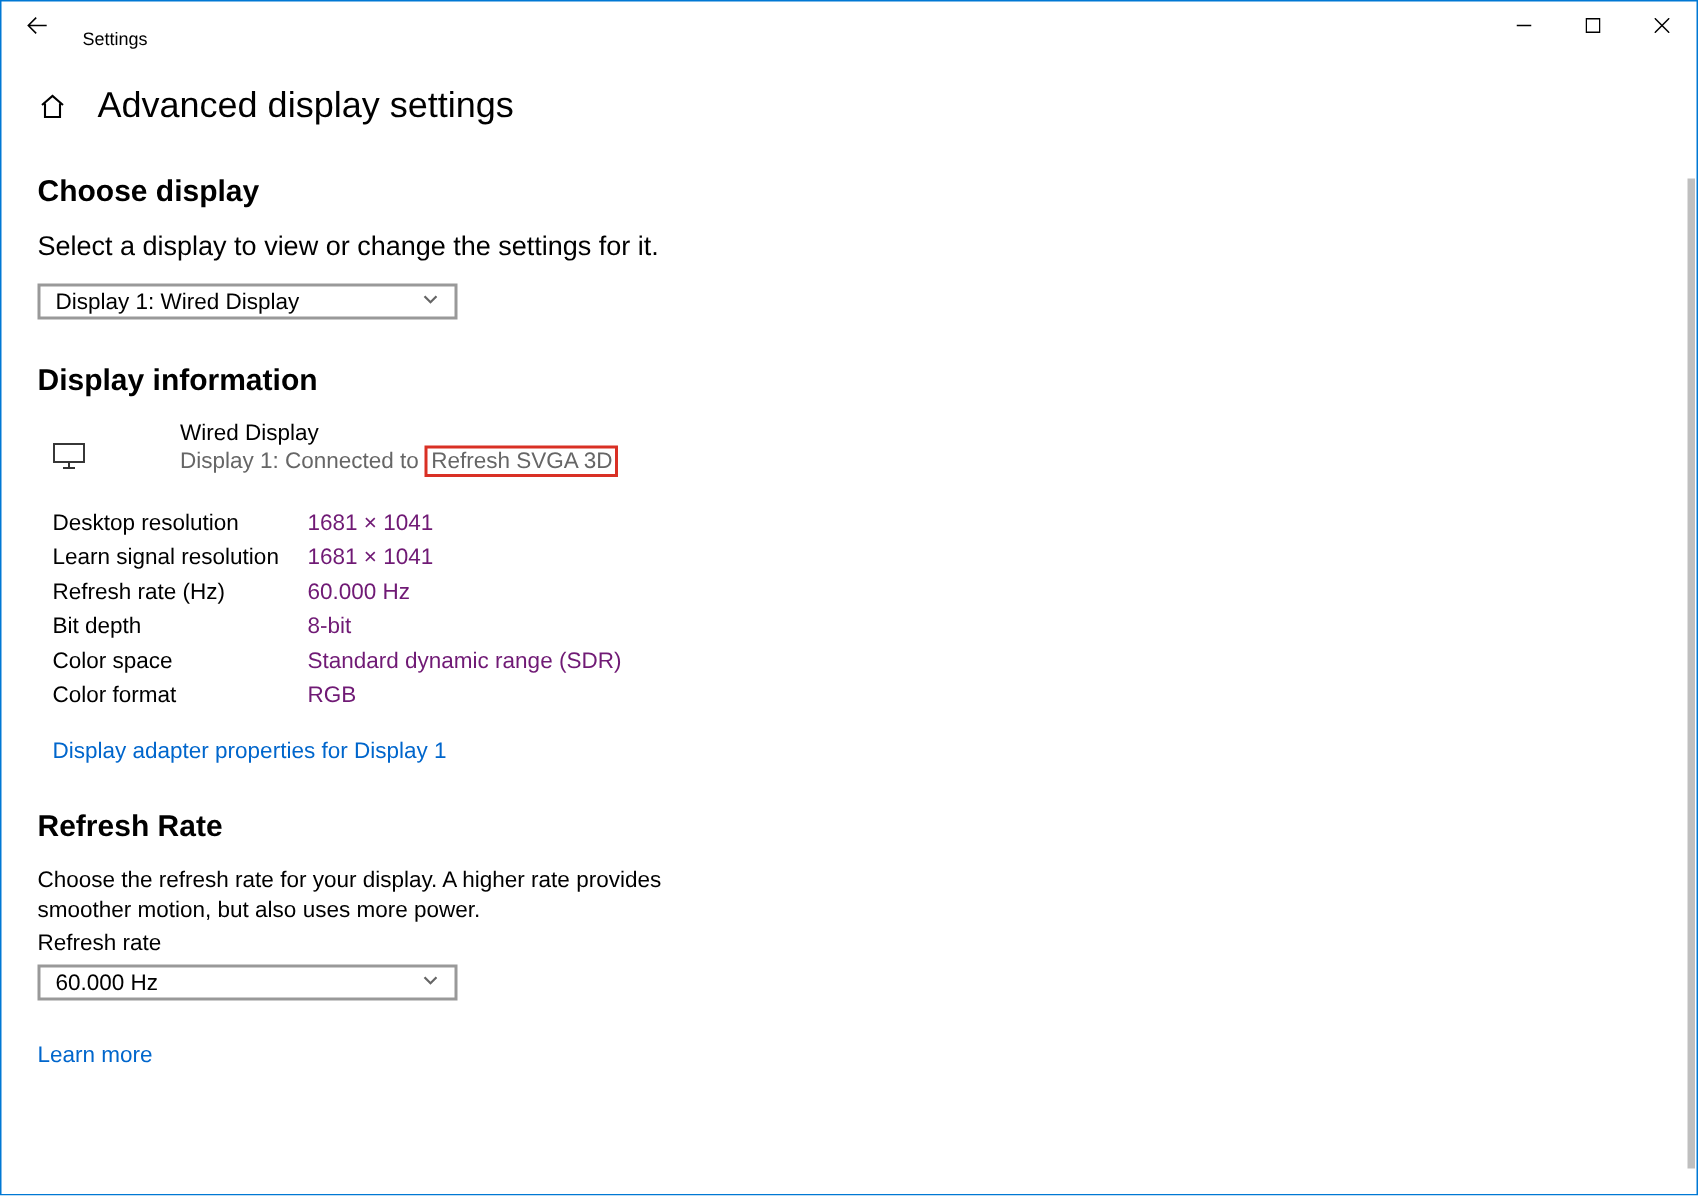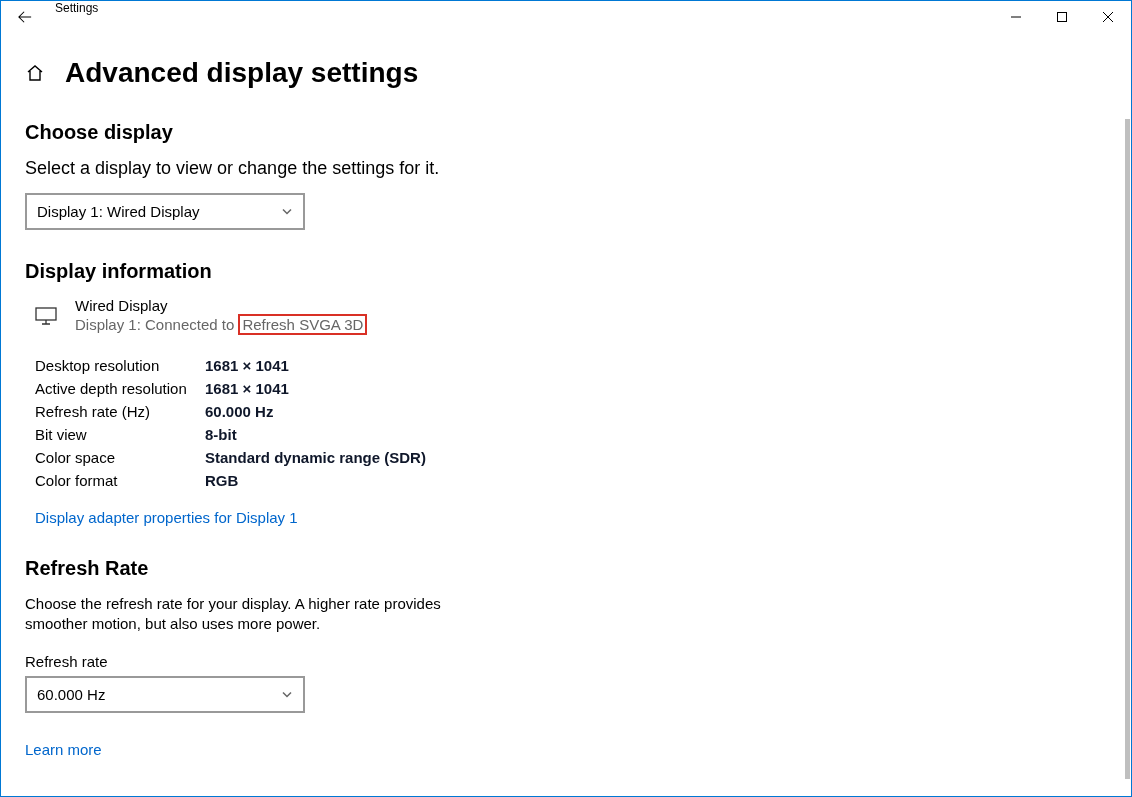--- a/index.html
+++ b/index.html
@@ -1,54 +1,54 @@
 <!DOCTYPE html>
 <html><head>
 <meta charset="utf-8">
 <style>
   * { box-sizing: border-box; margin: 0; padding: 0; }
   html, body { width: 1132px; height: 797px; font-family: "Segoe UI", Arial, sans-serif; background: #fff; color: #000; overflow: hidden; }
   .window { width: 1132px; height: 797px; border: 1px solid #0078d4; position: relative; }
 
   
-  .titlebar { height: 32px; display: flex; align-items: flex-start; }
+  .titlebar { height: 32px; display: flex; align-items: flex-end; }
   .back-btn { width: 48px; height: 32px; display: flex; align-items: center; justify-content: center; }
   .back-btn svg { width: 14px; height: 14px; }
   .title-text { font-size: 12px; padding-left: 6px; color: #000; }
   .win-controls { position: absolute; right: 0; top: 0; display: flex; }
   .win-btn { width: 46px; height: 32px; display: flex; align-items: center; justify-content: center; }
   .win-btn svg { width: 10px; height: 10px; }
 
   
   .content { padding: 24px 24px 24px 24px; overflow-y: auto; height: calc(100% - 32px); }
   .header-row { display: flex; align-items: center; margin-bottom: 32px; }
   .home-icon { width: 20px; height: 20px; margin-right: 20px; display: flex; align-items: center; justify-content: center; }
-  .page-title { font-size: 28px; font-weight: 700; }
+  .page-title { font-size: 24px; font-weight: 400; }
 
   .section-heading { font-size: 20px; font-weight: 600; margin-bottom: 14px; }
   .section-sub { font-size: 18px; color: #000; margin-bottom: 14px; }
-  .select-box { width: 280px; height: 37px; border: 2px solid #999; display: flex; align-items: center; padding: 0 30px 0 10px; font-size: 15px; position: relative; margin-bottom: 30px; }
+  .select-box { width: 280px; height: 24px; border: 2px solid #999; display: flex; align-items: center; padding: 0 30px 0 10px; font-size: 15px; position: relative; margin-bottom: 30px; }
   .chevron { position: absolute; right: 10px; top: 50%; transform: translateY(-50%); }
   .chevron svg { width: 12px; height: 12px; }
 
   .di-block { margin-bottom: 30px; }
-  .display-item { display: flex; align-items: center; margin-left: 10px; margin-bottom: 18px; }
+  .display-item { display: flex; align-items: flex-end; margin-left: 10px; margin-bottom: 18px; gap: 45px; }
   .monitor-icon { width: 22px; margin-right: 18px; margin-top: 3px; }
   .display-name { font-size: 15px; }
   .display-conn { font-size: 15px; color: #666; }
   .highlight-box { display: inline-block; border: 2px solid #d93025; padding: 0 2px; color: #666; }
 
   .info-grid { margin-left: 10px; margin-top: 22px; }
   .info-row { display: flex; font-size: 15px; margin-bottom: 6px; }
   .info-label { width: 170px; color: #000; }
-  .info-value { color: #0f172a; font-weight: bold; }
+  .info-value { color: #701a75; }
 
   .link { color: #0066cc; font-size: 15px; margin-top: 14px; display: inline-block; margin-left: 10px; text-align: center; }
 
-  .rr-desc { font-size: 15px; color: #000; max-width: 420px; line-height: 1.3; margin-bottom: 20px; }
+  .rr-desc { font-size: 15px; color: #000; max-width: 420px; line-height: 1.3; margin-bottom: 4px; }
   .field-label { font-size: 15px; margin-bottom: 6px; }
   .learn-more { color: #0066cc; font-size: 15px; margin-top: 14px; display: inline-block; }
 
   
   .scrollbar { position: absolute; right: 1px; top: 118px; width: 5px; height: 660px; background: #bfbfbf; }
 </style>
 </head>
 <body>
 
 <div class="window">
@@ -117,29 +117,29 @@
             <span>Display 1: Connected to </span><span class="highlight-box">Refresh SVGA 3D</span>
           </div>
         </div>
       </div>
       <div class="info-grid">
         <div class="info-row">
             <div class="info-label">Desktop resolution</div>
             <div class="info-value">1681 × 1041</div>
           </div>
         <div class="info-row">
-            <div class="info-label">Active depth resolution</div>
+            <div class="info-label">Learn signal resolution</div>
             <div class="info-value">1681 × 1041</div>
           </div>
         <div class="info-row">
             <div class="info-label">Refresh rate (Hz)</div>
             <div class="info-value">60.000 Hz</div>
           </div>
         <div class="info-row">
-            <div class="info-label">Bit view</div>
+            <div class="info-label">Bit depth</div>
             <div class="info-value">8-bit</div>
           </div>
         <div class="info-row">
             <div class="info-label">Color space</div>
             <div class="info-value">Standard dynamic range (SDR)</div>
           </div>
         <div class="info-row">
             <div class="info-label">Color format</div>
             <div class="info-value">RGB</div>
           </div>

